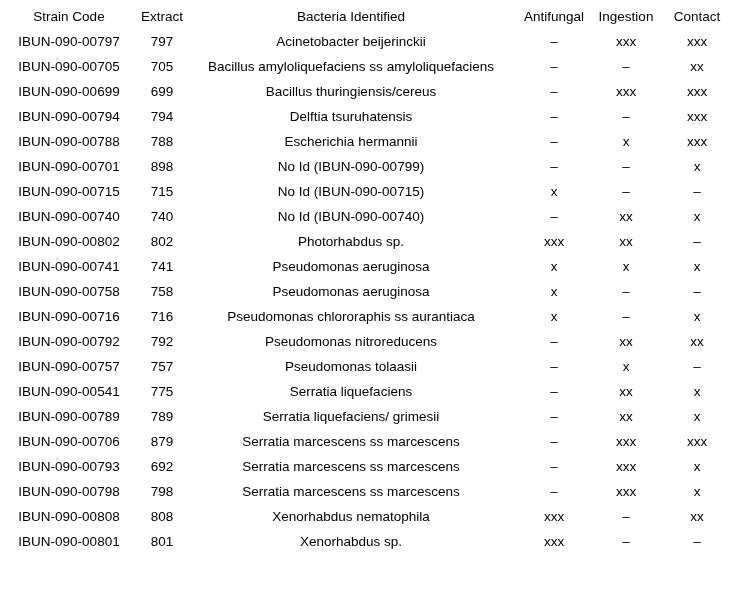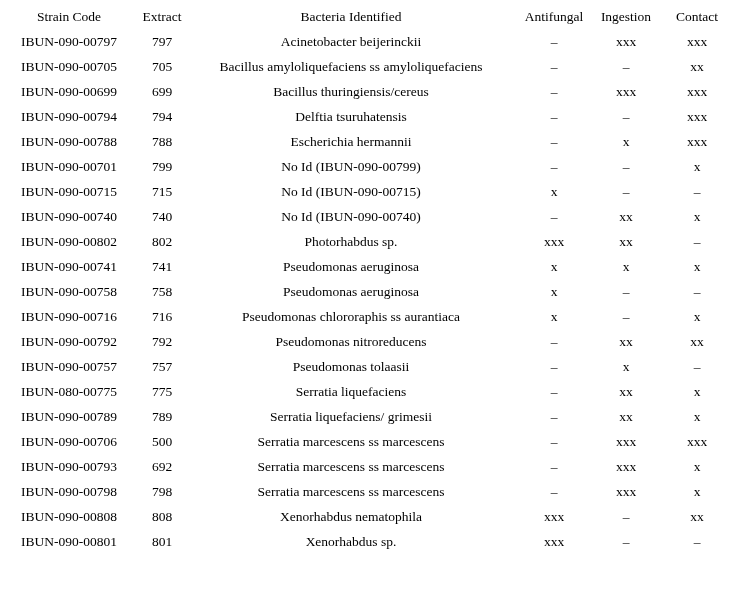--- a/index.html
+++ b/index.html
@@ -12,21 +12,21 @@
     width: 734px;
     height: 608px;
     background: #ffffff;
     overflow: hidden;
   }
   table.bioassay {
     border-collapse: collapse;
     table-layout: fixed;
     width: 734px;
     margin-top: 4px;
-    font-family: Liberation Serif, serif;
+    font-family: Liberation Sans, sans-serif;
     font-size: 13.5px;
     color: #000000;
   }
   table.bioassay th,
   table.bioassay td {
     font-weight: normal;
     padding: 0;
     height: 25px;
     text-align: center;
     vertical-align: middle;
@@ -103,21 +103,21 @@
         <tr>
           <td class="c0">IBUN-090-00788</td>
           <td class="c1">788</td>
           <td class="c2">Escherichia hermannii</td>
           <td class="c3">–</td>
           <td class="c4">x</td>
           <td class="c5">xxx</td>
         </tr>
         <tr>
           <td class="c0">IBUN-090-00701</td>
-          <td class="c1">799</td>
+          <td class="c1">898</td>
           <td class="c2">No Id (IBUN-090-00799)</td>
           <td class="c3">–</td>
           <td class="c4">–</td>
           <td class="c5">x</td>
         </tr>
         <tr>
           <td class="c0">IBUN-090-00715</td>
           <td class="c1">715</td>
           <td class="c2">No Id (IBUN-090-00715)</td>
           <td class="c3">x</td>
@@ -174,38 +174,38 @@
         </tr>
         <tr>
           <td class="c0">IBUN-090-00757</td>
           <td class="c1">757</td>
           <td class="c2">Pseudomonas tolaasii</td>
           <td class="c3">–</td>
           <td class="c4">x</td>
           <td class="c5">–</td>
         </tr>
         <tr>
-          <td class="c0">IBUN-080-00775</td>
+          <td class="c0">IBUN-090-00541</td>
           <td class="c1">775</td>
           <td class="c2">Serratia liquefaciens</td>
           <td class="c3">–</td>
           <td class="c4">xx</td>
           <td class="c5">x</td>
         </tr>
         <tr>
           <td class="c0">IBUN-090-00789</td>
           <td class="c1">789</td>
           <td class="c2">Serratia liquefaciens/ grimesii</td>
           <td class="c3">–</td>
           <td class="c4">xx</td>
           <td class="c5">x</td>
         </tr>
         <tr>
           <td class="c0">IBUN-090-00706</td>
-          <td class="c1">500</td>
+          <td class="c1">879</td>
           <td class="c2">Serratia marcescens ss marcescens</td>
           <td class="c3">–</td>
           <td class="c4">xxx</td>
           <td class="c5">xxx</td>
         </tr>
         <tr>
           <td class="c0">IBUN-090-00793</td>
           <td class="c1">692</td>
           <td class="c2">Serratia marcescens ss marcescens</td>
           <td class="c3">–</td>

